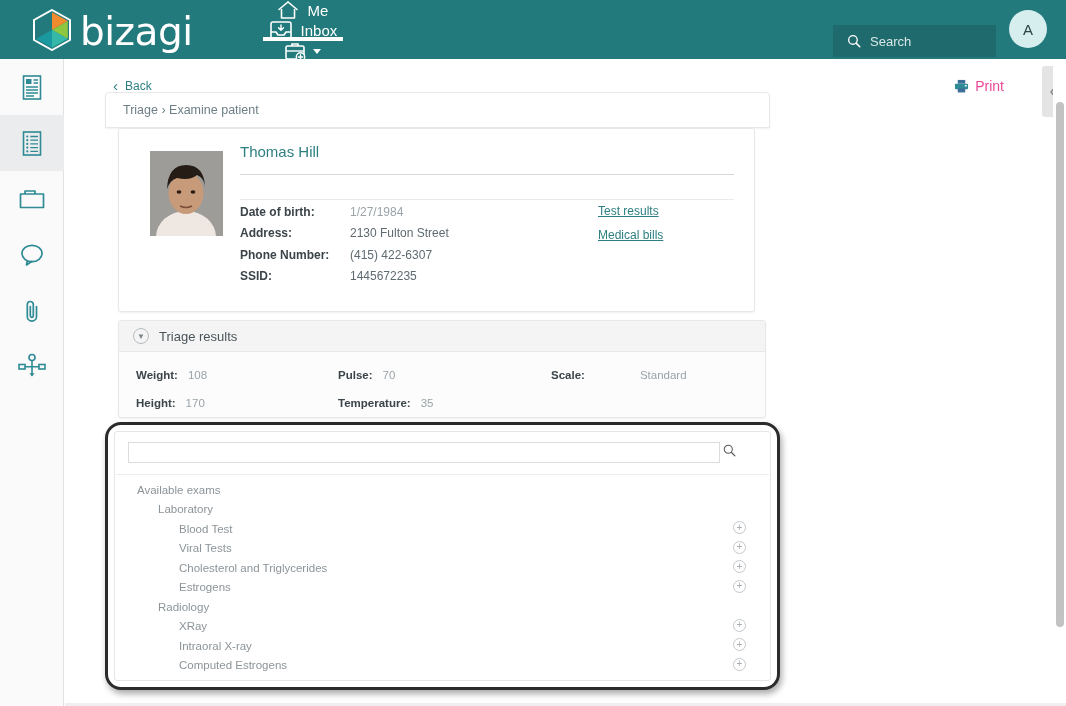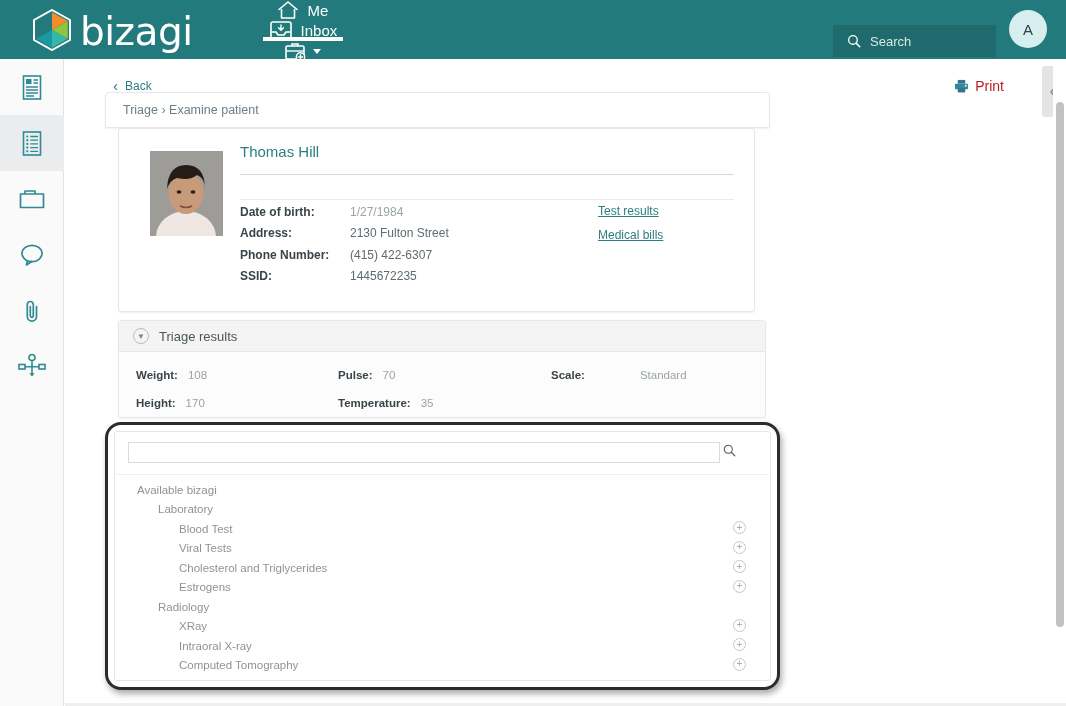--- a/index.html
+++ b/index.html
@@ -72,21 +72,21 @@
     position:absolute; left:48px; top:18px;
     display:flex; align-items:center; cursor:pointer;
   }
   .backbar .chev{ color:#2d7f82; font-size:15px; margin-right:7px; }
   .backbar .t{ color:#2d7f82; font-size:12px; }
 
   .printbtn{
     position:absolute; right:62px; top:19px;
     display:flex; align-items:center; cursor:pointer;
   }
-  .printbtn .t{ color:#b91c1c; font-size:14px; margin-left:6px; }
+  .printbtn .t{ color:#ec4899; font-size:14px; margin-left:6px; }
   .collapse-btn{
     position:absolute; right:0px; top:7px; width:24px; height:51px;
     background:#e4e4e4; border-radius:3px 0 0 3px;
     display:flex; align-items:center; justify-content:center; cursor:pointer;
   }
 
   .scrollcol{
     position:absolute; left:40px; top:33px; width:710px; height:614px;
   }
   .card{
@@ -453,21 +453,21 @@
           <svg width="13" height="13" viewBox="0 0 16 16">
             <circle cx="6.5" cy="6.5" r="5" fill="none" stroke="#5a5a5a" stroke-width="1.3"></circle>
             <path d="M10.2 10.2 L14.6 14.6" stroke="#5a5a5a" stroke-width="1.5" stroke-linecap="round"></path>
           </svg>
         </span>
         <div class="exams-rule"></div>
 
         <div class="tree">
 
           <div class="tnode lvl0">
-            <span>Available bizagi</span>
+            <span>Available exams</span>
           </div>
 
           <div class="tnode lvl1">
             <span>Laboratory</span>
           </div>
 
           <div class="tnode lvl2">
             <span>Blood Test</span>
             <span class="plusbtn">+</span>
           </div>
@@ -490,21 +490,21 @@
 
           <div class="tnode lvl2">
             <span>XRay</span>
             <span class="plusbtn">+</span>
           </div>
           <div class="tnode lvl2">
             <span>Intraoral X-ray</span>
             <span class="plusbtn">+</span>
           </div>
           <div class="tnode lvl2">
-            <span>Computed Tomography</span>
+            <span>Computed Estrogens</span>
             <span class="plusbtn">+</span>
           </div>
 
         </div>
       </div>
     </div>
 
   </div>
 
   <div class="pscroll-track">

